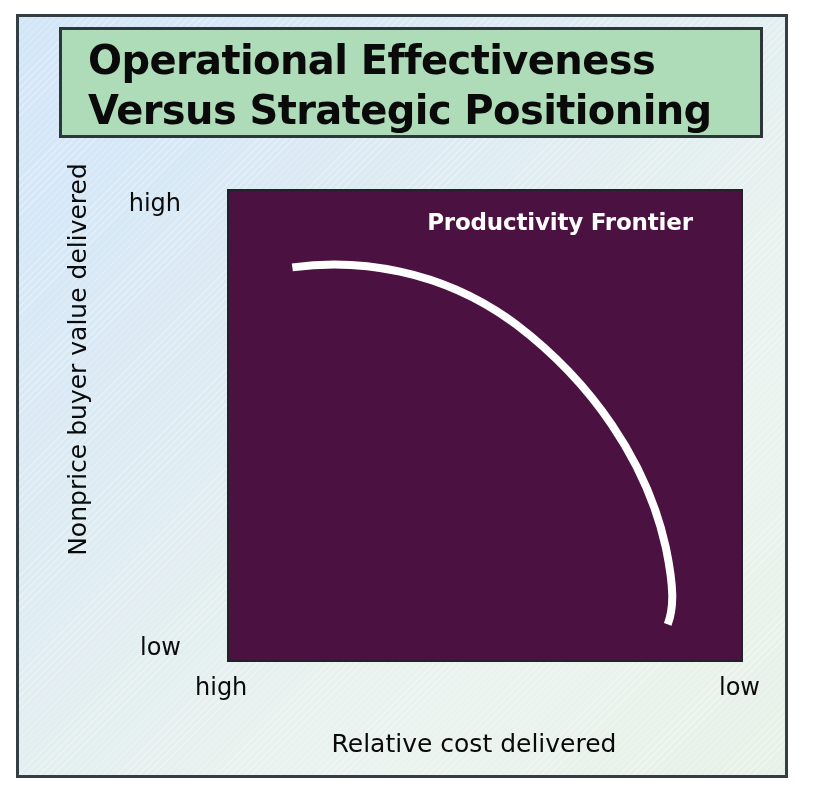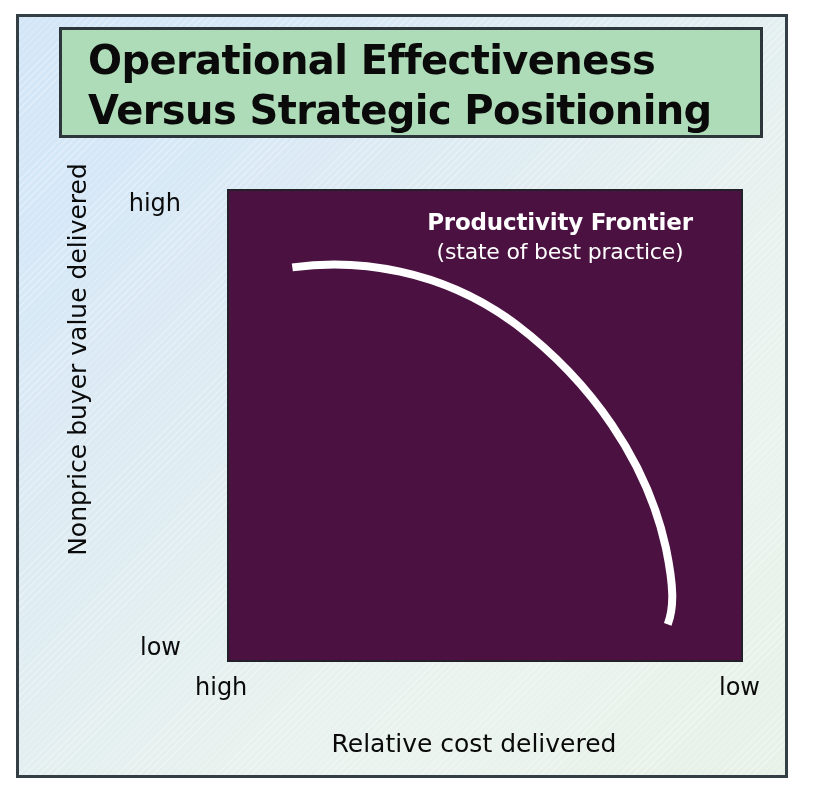--- a/index.html
+++ b/index.html
@@ -195,21 +195,20 @@
 
         <svg id="curve-svg" viewBox="0 0 566 473" preserveAspectRatio="none">
           <path d="M 70 77
                    C 140 68, 235 78, 318 135
                    C 400 192, 462 272, 483 360
                    C 492 400, 492 420, 485 437" fill="none" stroke="#ffffff" stroke-width="8" stroke-linecap="butt" vector-effect="non-scaling-stroke"></path>
         </svg>
 
         <div id="frontier-annot">
           <span id="frontier-title">Productivity Frontier</span>
-          <span id="frontier-sub">(state of best practice)</span>
         </div>
 
       </div>
 
       <div class="tick" id="x-high">high</div>
       <div class="tick" id="x-low">low</div>
 
       <div id="x-axis-title">Relative cost delivered</div>
 
     </div>

